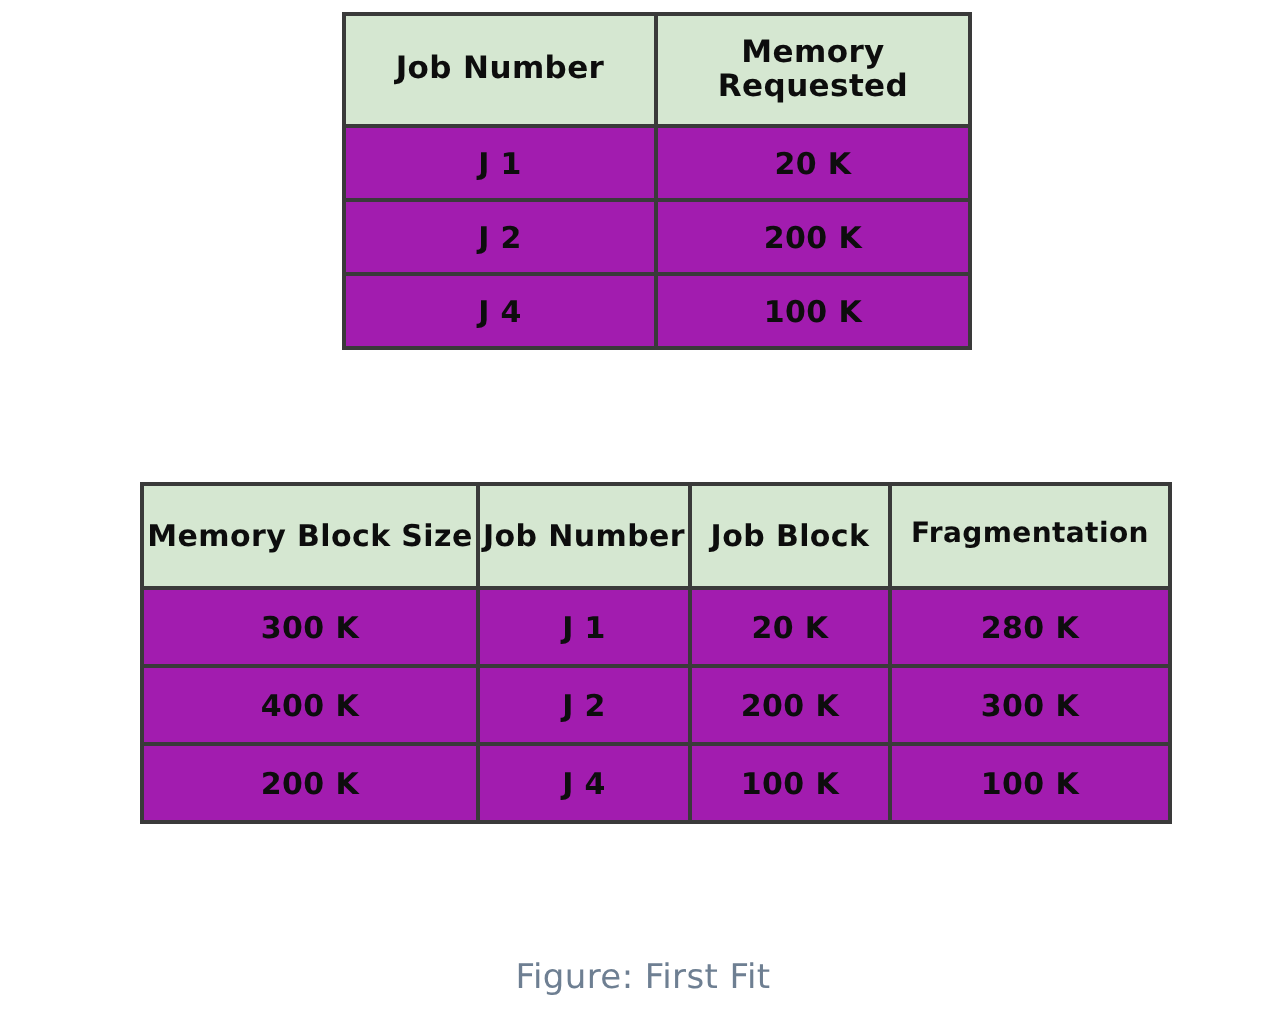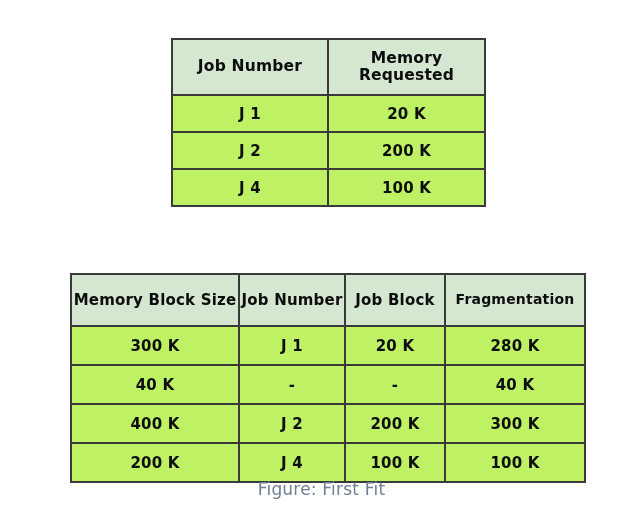--- a/index.html
+++ b/index.html
@@ -15,38 +15,37 @@
     font-family: "DejaVu Sans", sans-serif;
     -webkit-font-smoothing: antialiased;
   }
 
   
   .mem-table {
     position: absolute;
     border-collapse: collapse;
     table-layout: fixed;
     background: #ffffff;
-    margin-top: 32px;
   }
   .mem-table td {
     border: 2px solid #3a3a3a;
     text-align: center;
     vertical-align: middle;
     color: #0d0d0d;
     font-family: "DejaVu Sans", sans-serif;
     font-weight: bold;
     letter-spacing: 0.2px;
     padding: 0;
   }
   .mem-table .hdr {
     background: #d5e7d1;
     line-height: 1.12;
   }
   .mem-table .body-cell {
-    background: #bef264;
+    background: #a21caf;
   }
 
   
   #table-jobs {
     left: 171px;
     top: 6px;
     width: 313px;
   }
   #table-jobs col.c-job  { width: 156px; }
   #table-jobs col.c-mem  { width: 157px; }
@@ -134,26 +133,20 @@
         <span>Fragmentation</span>
       </td>
     </tr>
     <tr>
       <td class="body-cell">300 K</td>
       <td class="body-cell">J 1</td>
       <td class="body-cell">20 K</td>
       <td class="body-cell">280 K</td>
     </tr>
     <tr>
-      <td class="body-cell">40 K</td>
-      <td class="body-cell">-</td>
-      <td class="body-cell">-</td>
-      <td class="body-cell">40 K</td>
-    </tr>
-    <tr>
       <td class="body-cell">400 K</td>
       <td class="body-cell">J 2</td>
       <td class="body-cell">200 K</td>
       <td class="body-cell">300 K</td>
     </tr>
     <tr>
       <td class="body-cell">200 K</td>
       <td class="body-cell">J 4</td>
       <td class="body-cell">100 K</td>
       <td class="body-cell">100 K</td>

